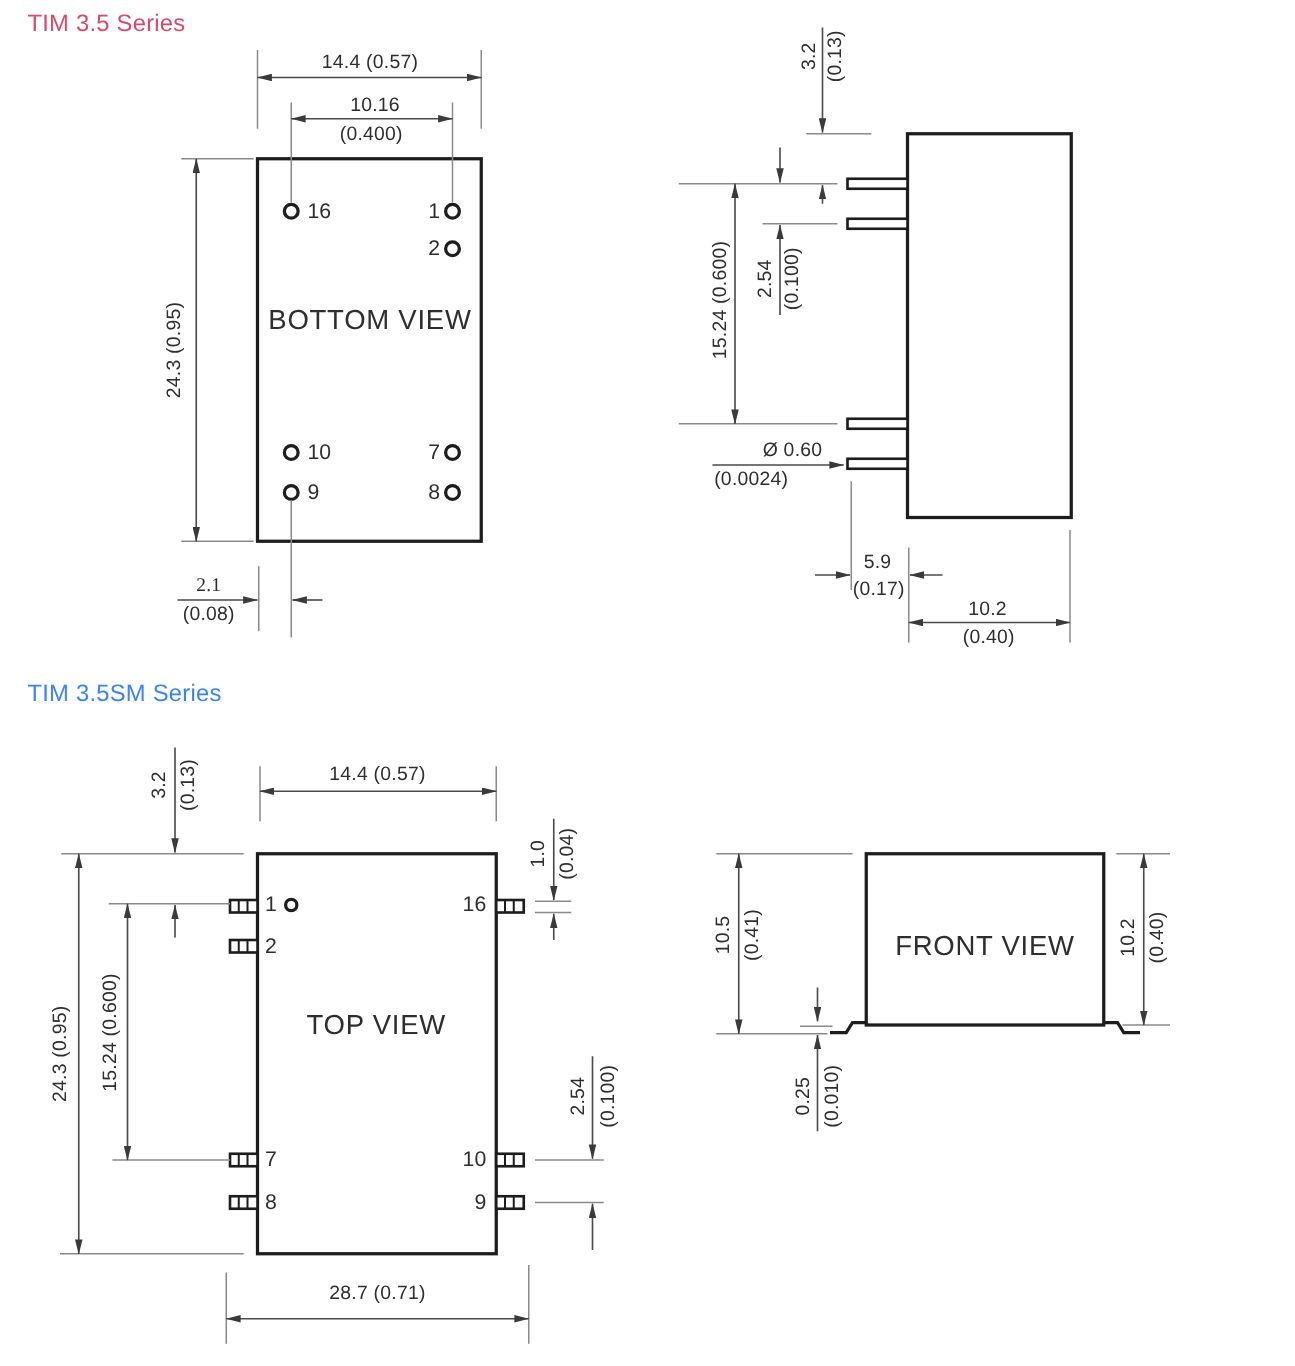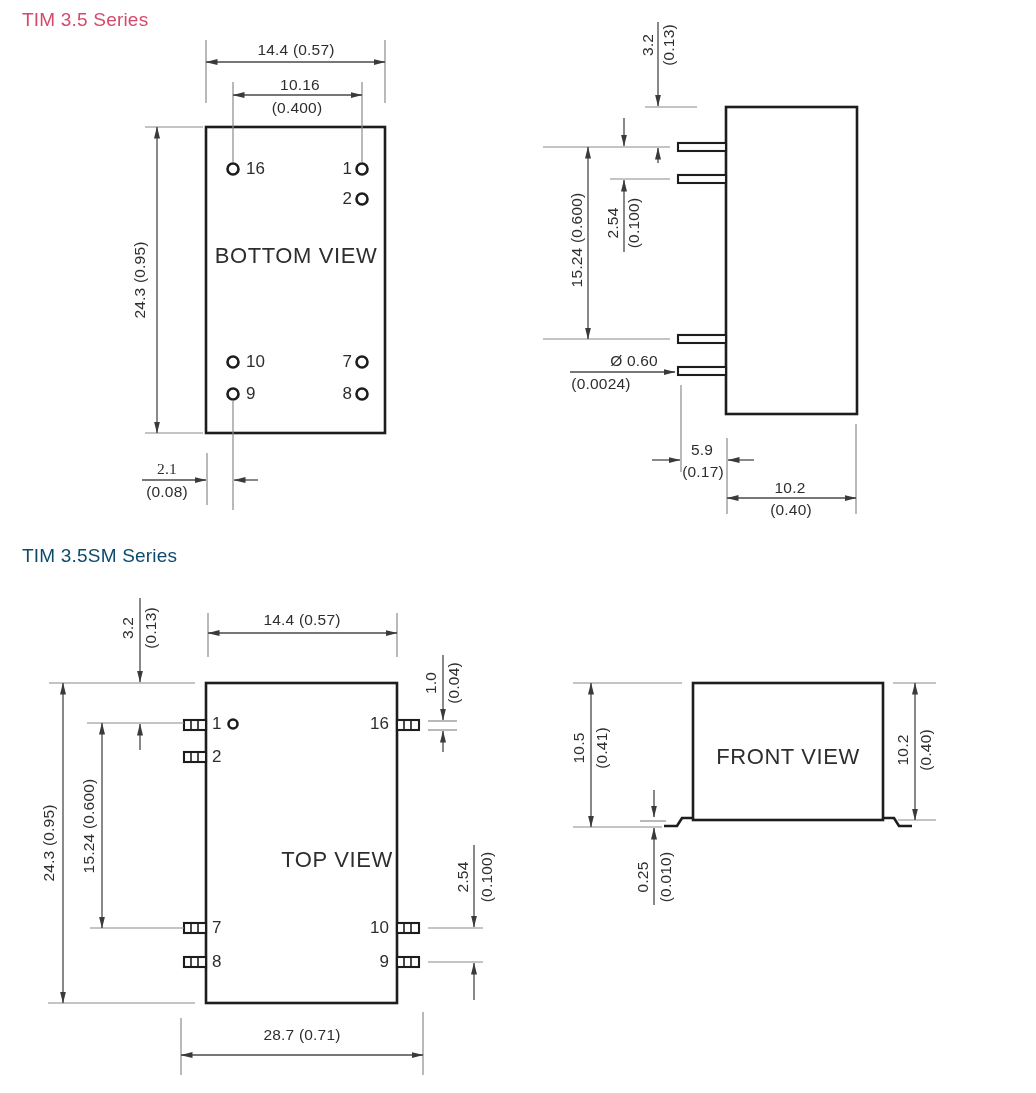--- a/index.html
+++ b/index.html
@@ -168,21 +168,21 @@
     <line x1="591" y1="683" x2="591" y2="827" class="dim" marker-start="url(#arr)" marker-end="url(#arr)"></line>
 
     <line x1="915" y1="683" x2="915" y2="820" class="dim" marker-start="url(#arr)" marker-end="url(#arr)"></line>
 
     <line x1="640" y1="821" x2="666" y2="821" class="ext"></line>
     <line x1="654" y1="790" x2="654" y2="817" class="dim" marker-end="url(#arr)"></line>
     <line x1="654" y1="905" x2="654" y2="828" class="dim" marker-end="url(#arr)"></line>
   </svg>
 
   <div class="heading" style="left:22px;top:9px;color:#d6496a;">TIM 3.5 Series</div>
-  <div class="heading" style="left:22px;top:545px;color:#0c4a6e;">TIM 3.5SM Series</div>
+  <div class="heading" style="left:22px;top:545px;color:#3b82f6;">TIM 3.5SM Series</div>
 
   <span class="txt hc dtext" style="left:296px;top:50px;">14.4 (0.57)</span>
   <span class="txt hc dtext" style="left:300px;top:85px;">10.16</span>
   <span class="txt hc dtext" style="left:297px;top:108px;">(0.400)</span>
   <span class="txt rot dtext" style="left:140px;top:280px;">24.3 (0.95)</span>
   <span class="txt hc dtext" style="left:167px;top:469px;font-family:Liberation Serif, serif;">2.1</span>
   <span class="txt hc dtext" style="left:167px;top:492px;">(0.08)</span>
   <span class="txt hc viewlabel" style="left:296px;top:256px;">BOTTOM VIEW</span>
   <span class="txt pl pin" style="left:246px;top:169px;">16</span>
   <span class="txt pr pin" style="left:352px;top:169px;">1</span>
@@ -207,21 +207,21 @@
   <span class="txt hc dtext" style="left:302px;top:620px;">14.4 (0.57)</span>
   <span class="txt rot dtext" style="left:128px;top:628px;">3.2</span>
   <span class="txt rot dtext" style="left:151px;top:628px;">(0.13)</span>
   <span class="txt rot dtext" style="left:431px;top:683px;">1.0</span>
   <span class="txt rot dtext" style="left:454px;top:683px;">(0.04)</span>
   <span class="txt rot dtext" style="left:49px;top:843px;">24.3 (0.95)</span>
   <span class="txt rot dtext" style="left:89px;top:826px;">15.24 (0.600)</span>
   <span class="txt rot dtext" style="left:463px;top:877px;">2.54</span>
   <span class="txt rot dtext" style="left:487px;top:877px;">(0.100)</span>
   <span class="txt hc dtext" style="left:302px;top:1035px;">28.7 (0.71)</span>
-  <span class="txt hc viewlabel" style="left:301px;top:860px;margin-left:36px;">TOP VIEW</span>
+  <span class="txt hc viewlabel" style="left:301px;top:820px;">TOP VIEW</span>
   <span class="txt pl pin" style="left:212px;top:724px;">1</span>
   <span class="txt pl pin" style="left:212px;top:757px;">2</span>
   <span class="txt pl pin" style="left:212px;top:928px;">7</span>
   <span class="txt pl pin" style="left:212px;top:962px;">8</span>
   <span class="txt pr pin" style="left:389px;top:724px;">16</span>
   <span class="txt pr pin" style="left:389px;top:928px;">10</span>
   <span class="txt pr pin" style="left:389px;top:962px;">9</span>
 
   <span class="txt hc viewlabel" style="left:788px;top:757px;">FRONT VIEW</span>
   <span class="txt rot dtext" style="left:579px;top:748px;">10.5</span>

